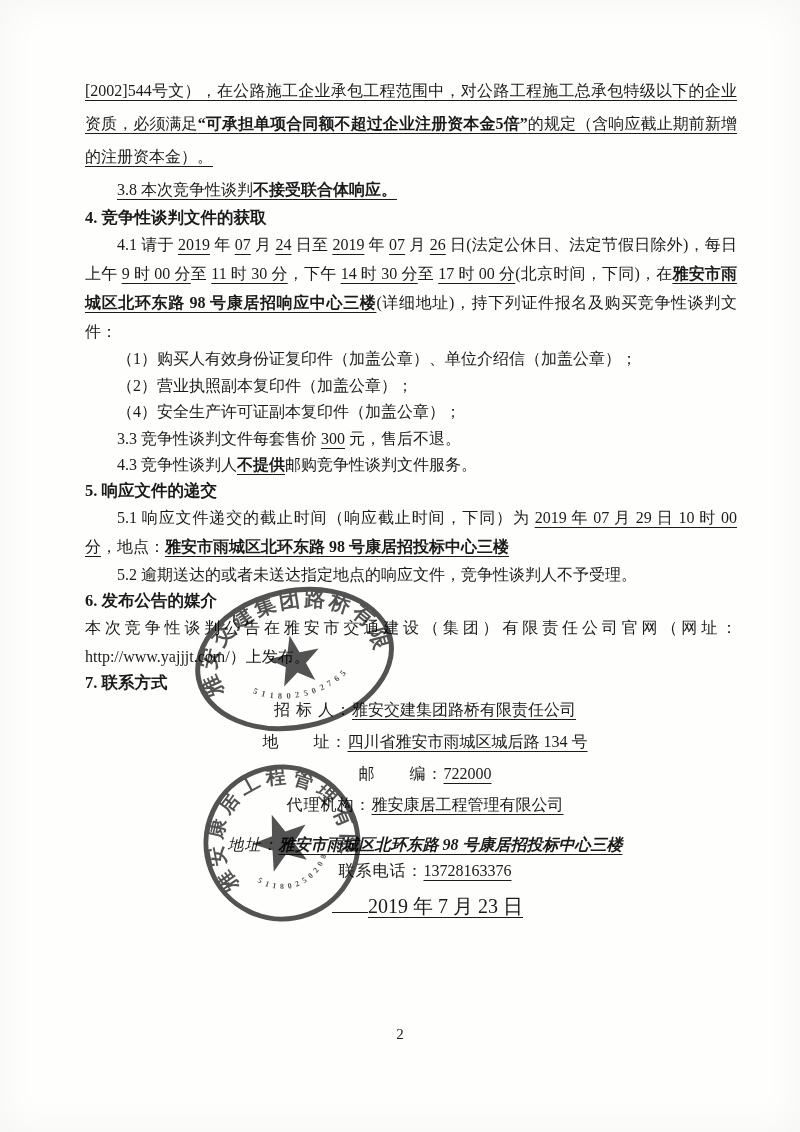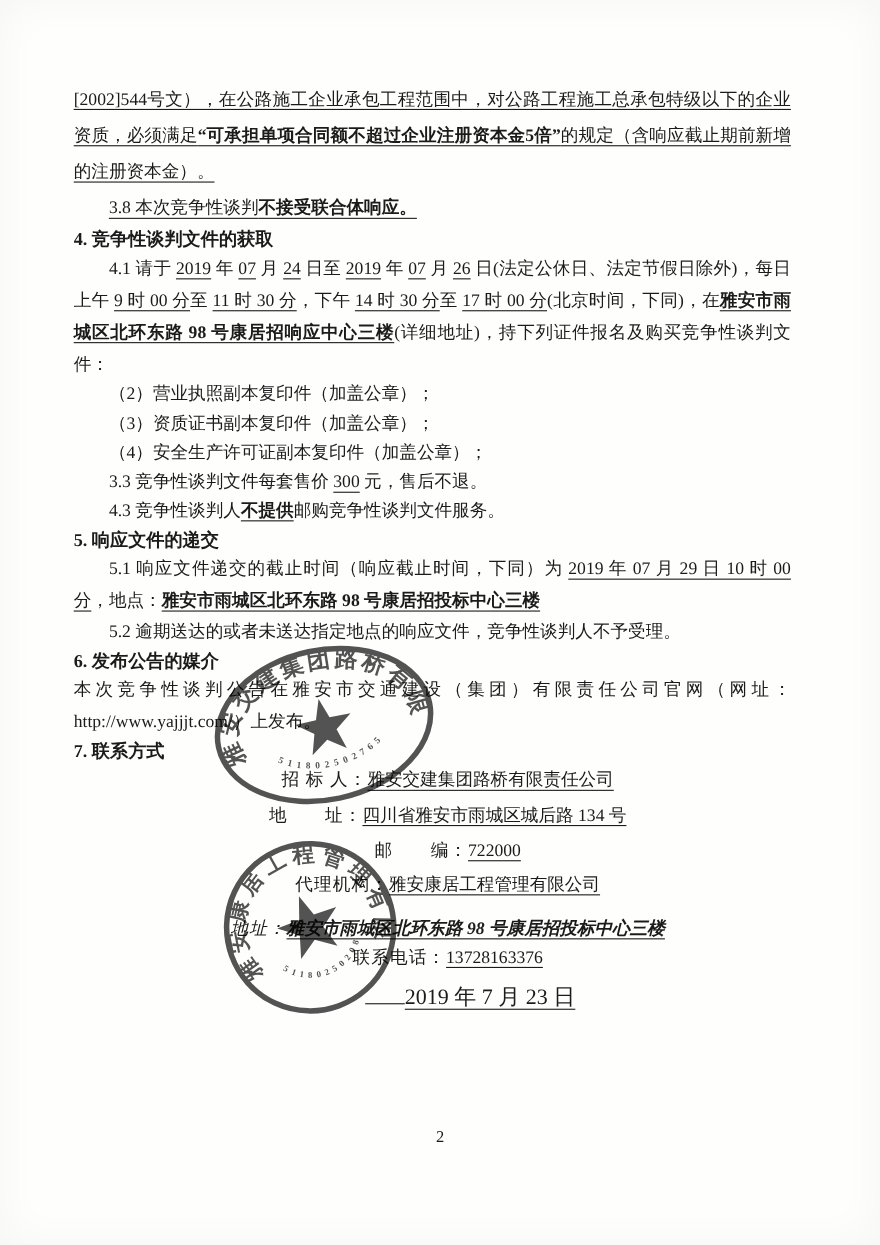--- a/index.html
+++ b/index.html
@@ -2,21 +2,21 @@
 <html><head>
 <meta charset="utf-8">
 <style>
   html,body{margin:0;padding:0;background:#ffffff;}
   .page{
     position:relative;width:800px;height:1132px;background:#fefefdff;
     overflow:hidden;color:#1b1b1b;
     font-family:"Liberation Serif","DejaVu Serif",serif;
     box-shadow:inset 0 0 40px rgba(0,0,0,0.04);
   }
-  .doc{position:absolute;left:67px;top:74px;width:652px;font-size:16px;}
+  .doc{position:absolute;left:85px;top:74px;width:652px;font-size:16px;}
   .doc p{margin:0;}
   .j{text-align:justify;}
   .ind{text-indent:2em;}
   .lh33{line-height:33px;}
   .lh29{line-height:29px;}
   .lh28{line-height:28px;}
   .item{line-height:26.5px;text-indent:2em;}
   .h{font-weight:bold;font-size:16.5px;line-height:24px;margin:1px 0 1px 0;}
   .b{font-weight:bold;}
   .u{text-decoration:underline;text-underline-offset:4px;text-decoration-thickness:1px;}
@@ -44,22 +44,22 @@
 <body>
 
 <div class="page">
 
   <div class="doc">
     <p class="j lh33"><span class="u">[2002]544号文），在公路施工企业承包工程范围中，对公路工程施工总承包特级以下的企业资质，必须满足</span><span class="u b">“可承担单项合同额不超过企业注册资本金5倍”</span><span class="u">的规定（含响应截止期前新增的注册资本金）。</span></p>
     <p class="ind lh33"><span class="u">3.8 本次竞争性谈判</span><span class="u b">不接受联合体响应。</span></p>
 
     <p class="h">4. 竞争性谈判文件的获取</p>
     <p class="j ind lh29"><span>4.1 请于 </span><span class="u">2019</span><span> 年 </span><span class="u">07</span><span> 月 </span><span class="u">24</span><span> 日至 </span><span class="u">2019</span><span> 年 </span><span class="u">07</span><span> 月 </span><span class="u">26</span><span> 日(法定公休日、法定节假日除外)，每日上午 </span><span class="u">9 时 00 分</span><span>至 </span><span class="u">11 时 30 分</span><span>，下午 </span><span class="u">14 时 30 分</span><span>至 </span><span class="u">17 时 00 分</span><span>(北京时间，下同)，在</span><span class="u b">雅安市雨城区北环东路 98 号康居招响应中心三楼</span><span>(详细地址)，持下列证件报名及购买竞争性谈判文件：</span></p>
+    <p class="item">（1）购买人有效身份证复印件（加盖公章）、单位介绍信（加盖公章）；</p>
     <p class="item">（2）营业执照副本复印件（加盖公章）；</p>
-    <p class="item">（3）资质证书副本复印件（加盖公章）；</p>
     <p class="item">（4）安全生产许可证副本复印件（加盖公章）；</p>
     <p class="item"><span>3.3 竞争性谈判文件每套售价 </span><span class="u">300</span><span> 元，售后不退。</span></p>
     <p class="item"><span>4.3 竞争性谈判人</span><span class="u b">不提供</span><span>邮购竞争性谈判文件服务。</span></p>
 
     <p class="h">5. 响应文件的递交</p>
     <p class="j ind lh29"><span>5.1 响应文件递交的截止时间（响应截止时间，下同）为 </span><span class="u">2019 年 07 月 29 日 10 时 00 分</span><span>，地点：</span><span class="u b">雅安市雨城区北环东路 98 号康居招投标中心三楼</span></p>
     <p class="ind lh28"><span>5.2 逾期送达的或者未送达指定地点的响应文件，竞争性谈判人不予受理。</span></p>
 
     <p class="h">6. 发布公告的媒介</p>
     <p class="j lh29"><span>本次竞争性谈判公告在雅安市交通建设（集团）有限责任公司官网（网址：http://www.yajjjt.com/）上发布。</span></p>

